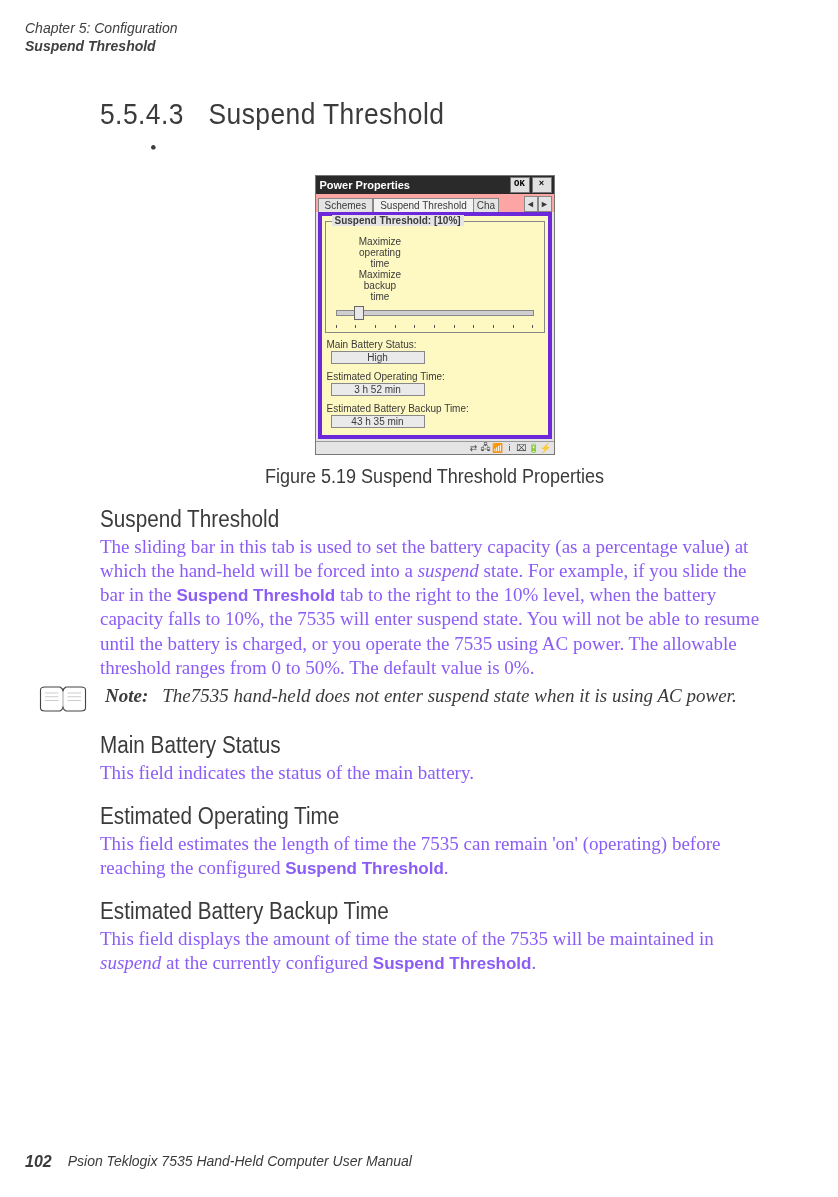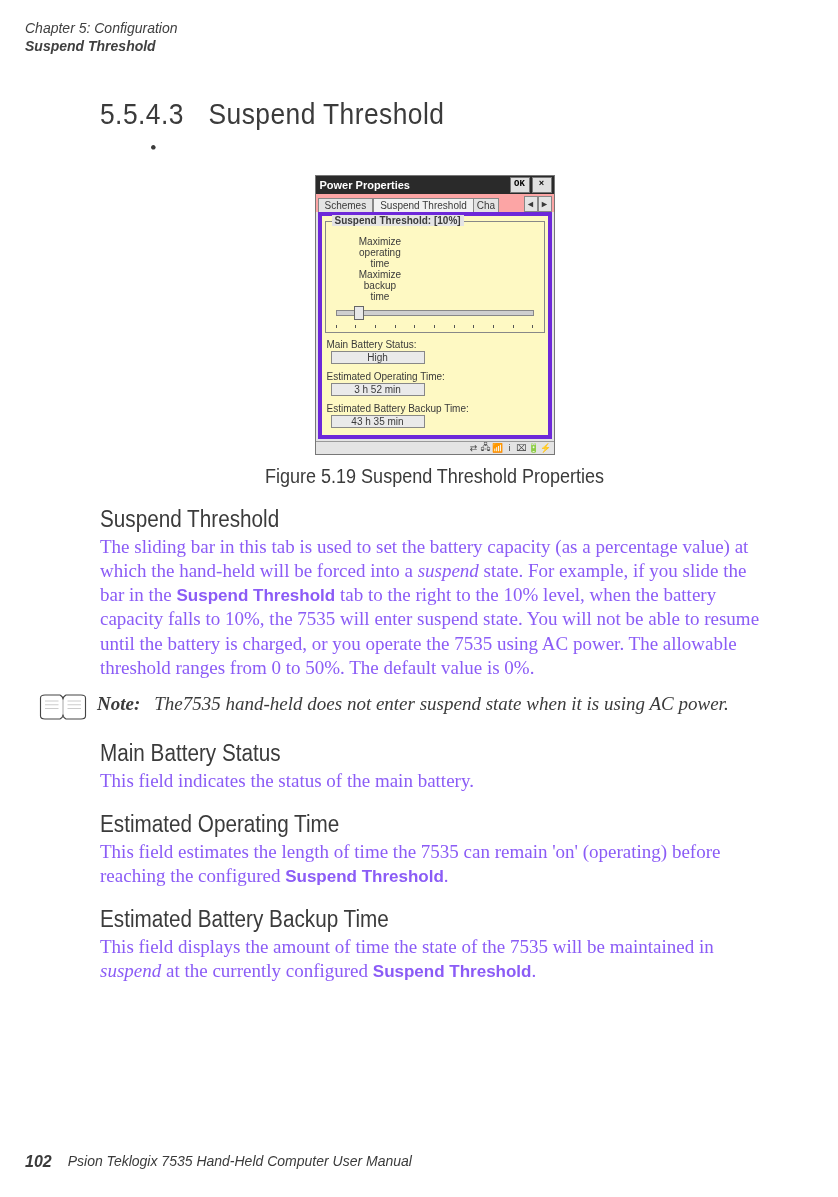--- a/index.html
+++ b/index.html
@@ -269,22 +269,22 @@
     font-size: 19px;
     line-height: 1.27;
     margin-top: 2px;
     color: #8b5cf6;
   }
   .italic { font-style: italic; }
 
   .note-row {
     display: flex;
     align-items: flex-start;
-    gap: 8px;
-    margin-top: 12px;
+    gap: 16px;
+    margin-top: 4px;
     margin-left: -63px; 
   }
   .note-icon {
     width: 52px;
     flex: none;
     display: flex;
     align-items: center;
     justify-content: center;
   }
   .note-icon svg { width: 48px; height: 30px; }

